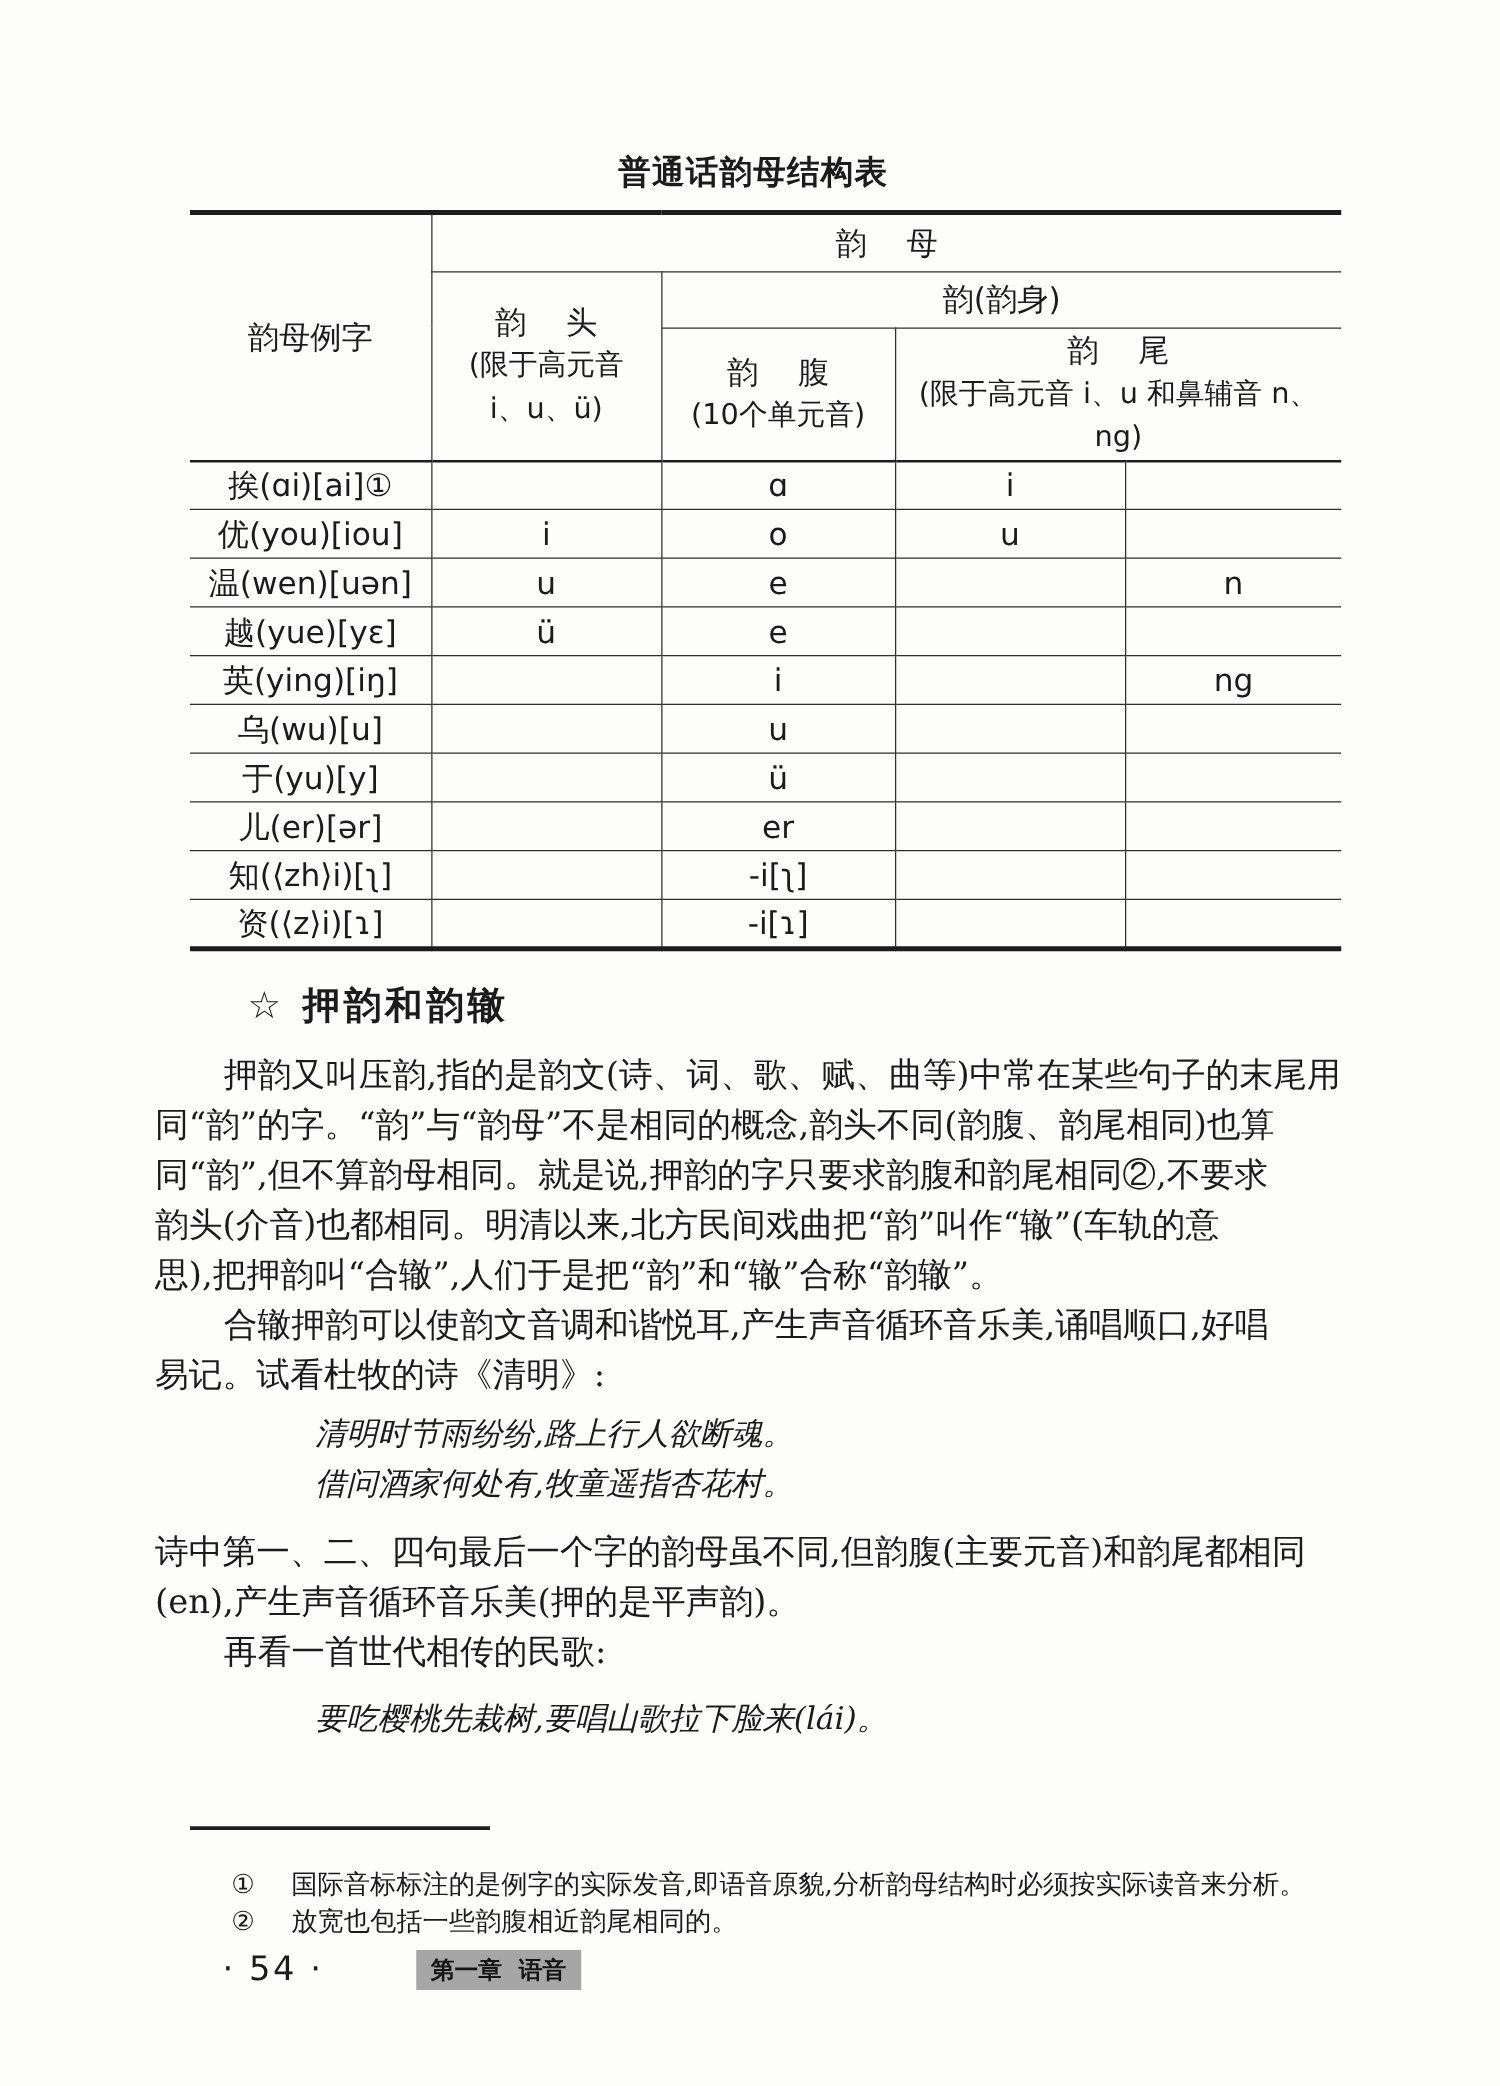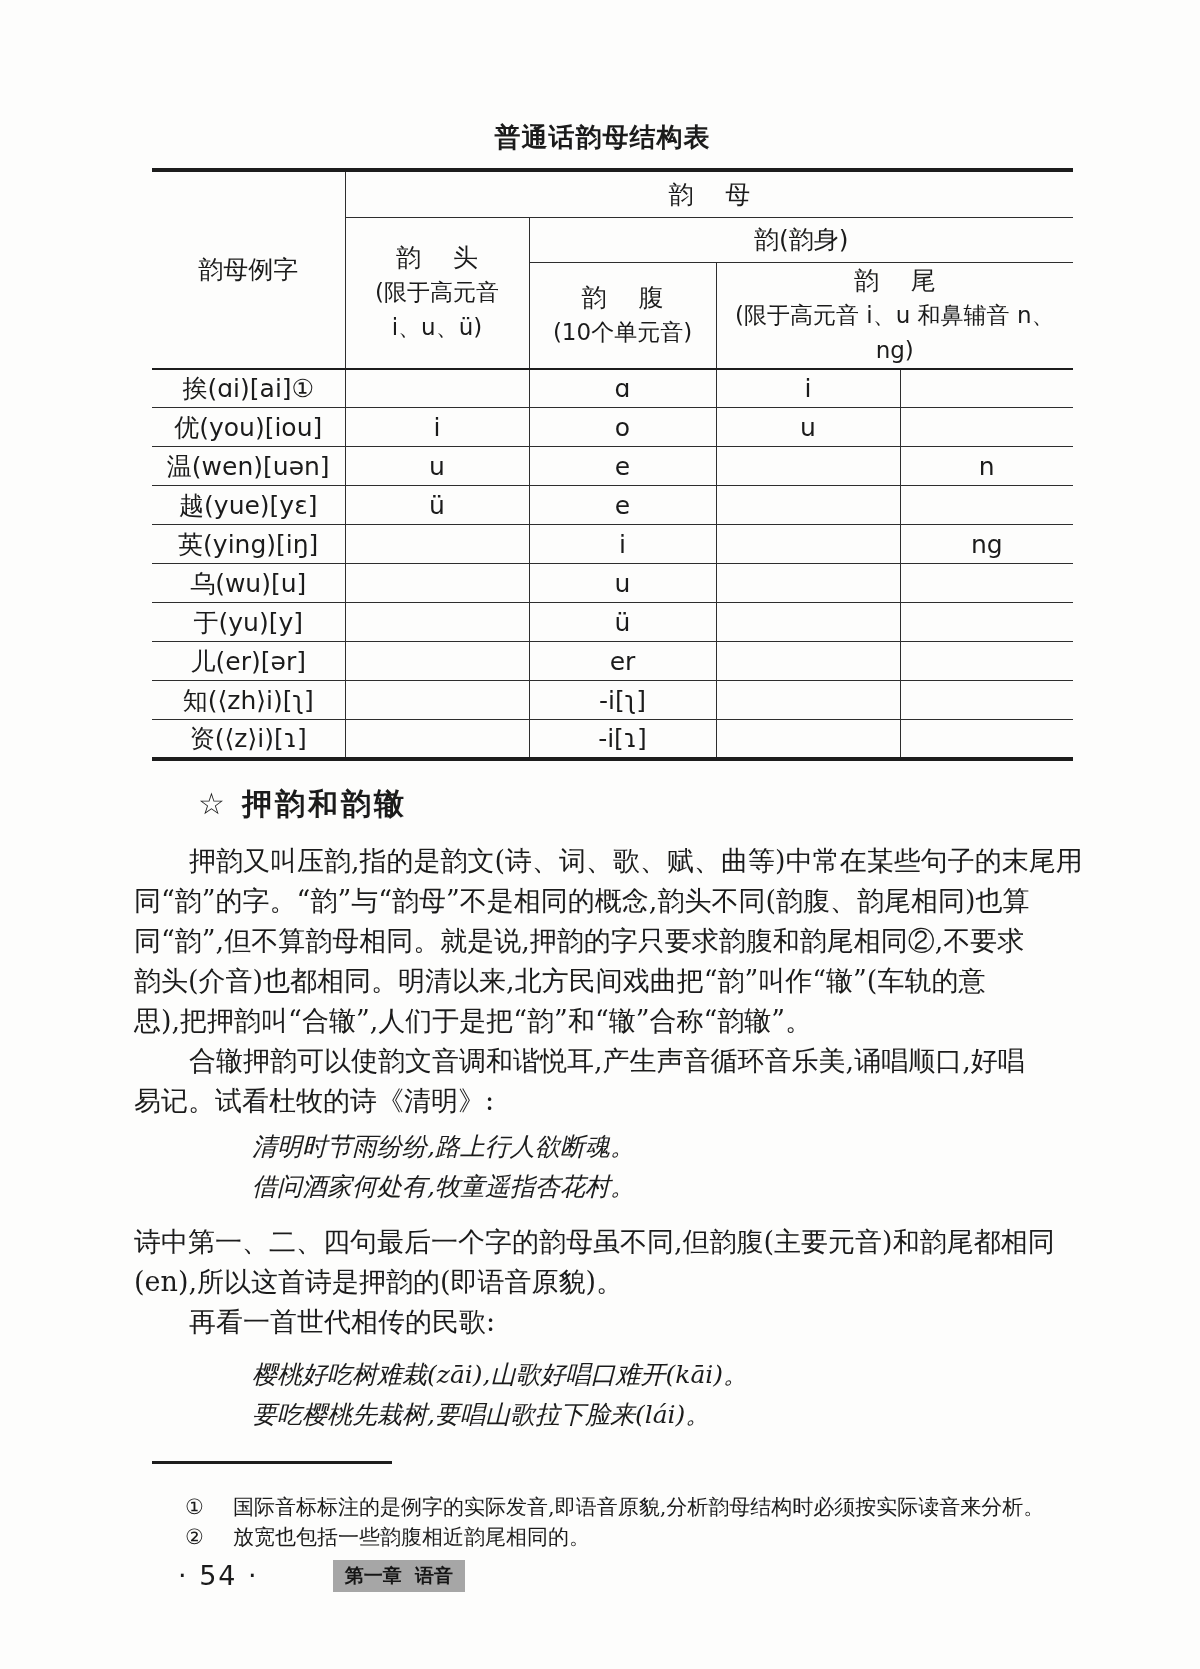--- a/index.html
+++ b/index.html
@@ -38,21 +38,21 @@
   tr.brow-first td { border-top:2px solid #1d1d1d; }
   td.ex { text-align:left; padding-left:8px; font-size:24px; }
 
   
   .heading {
     position:absolute; left:198px; top:784px;
     font-size:30px; font-weight:bold; letter-spacing:3px;
     font-family:"DejaVu Sans", sans-serif;
   }
   .heading .star { font-weight:normal; margin-right:14px; }
-  .para { position:absolute; left:134px; width:952px; font-size:27px; line-height:40px; }
+  .para { position:absolute; left:124px; width:952px; font-size:27px; line-height:40px; }
   .para .line { height:40px; }
   .line.indent { padding-left:55px; }
   #p1 { top:841px; }
   #p2 { top:1041px; }
   #p3 { top:1222px; }
   .verse {
     position:absolute; left:252px; font-size:25px; line-height:40px;
     font-style:italic; font-family:"DejaVu Serif", serif;
   }
   #poem { top:1127px; }
@@ -204,26 +204,25 @@
     <div class="line">易记。试看杜牧的诗《清明》:</div>
   </div>
 
   <div id="poem" class="verse">
     <div class="line">清明时节雨纷纷,路上行人欲断魂。</div>
     <div class="line">借问酒家何处有,牧童遥指杏花村。</div>
   </div>
 
   <div id="p3" class="para">
     <div class="line">诗中第一、二、四句最后一个字的韵母虽不同,但韵腹(主要元音)和韵尾都相同</div>
-    <div class="line">(en),所以这首诗是押韵的(即语音原貌)。</div>
+    <div class="line">(en),产生声音循环音乐美(押的是平声韵)。</div>
     <div class="line indent">再看一首世代相传的民歌:</div>
   </div>
 
   <div id="song" class="verse">
-    <div class="line">樱桃好吃树难栽(zāi),山歌好唱口难开(kāi)。</div>
     <div class="line">要吃樱桃先栽树,要唱山歌拉下脸来(lái)。</div>
   </div>
 
   <div class="fnrule"></div>
 
   <div class="footnotes">
     <div class="fn">
       <span class="num">①</span>
       <span>国际音标标注的是例字的实际发音,即语音原貌,分析韵母结构时必须按实际读音来分析。</span>
     </div>

